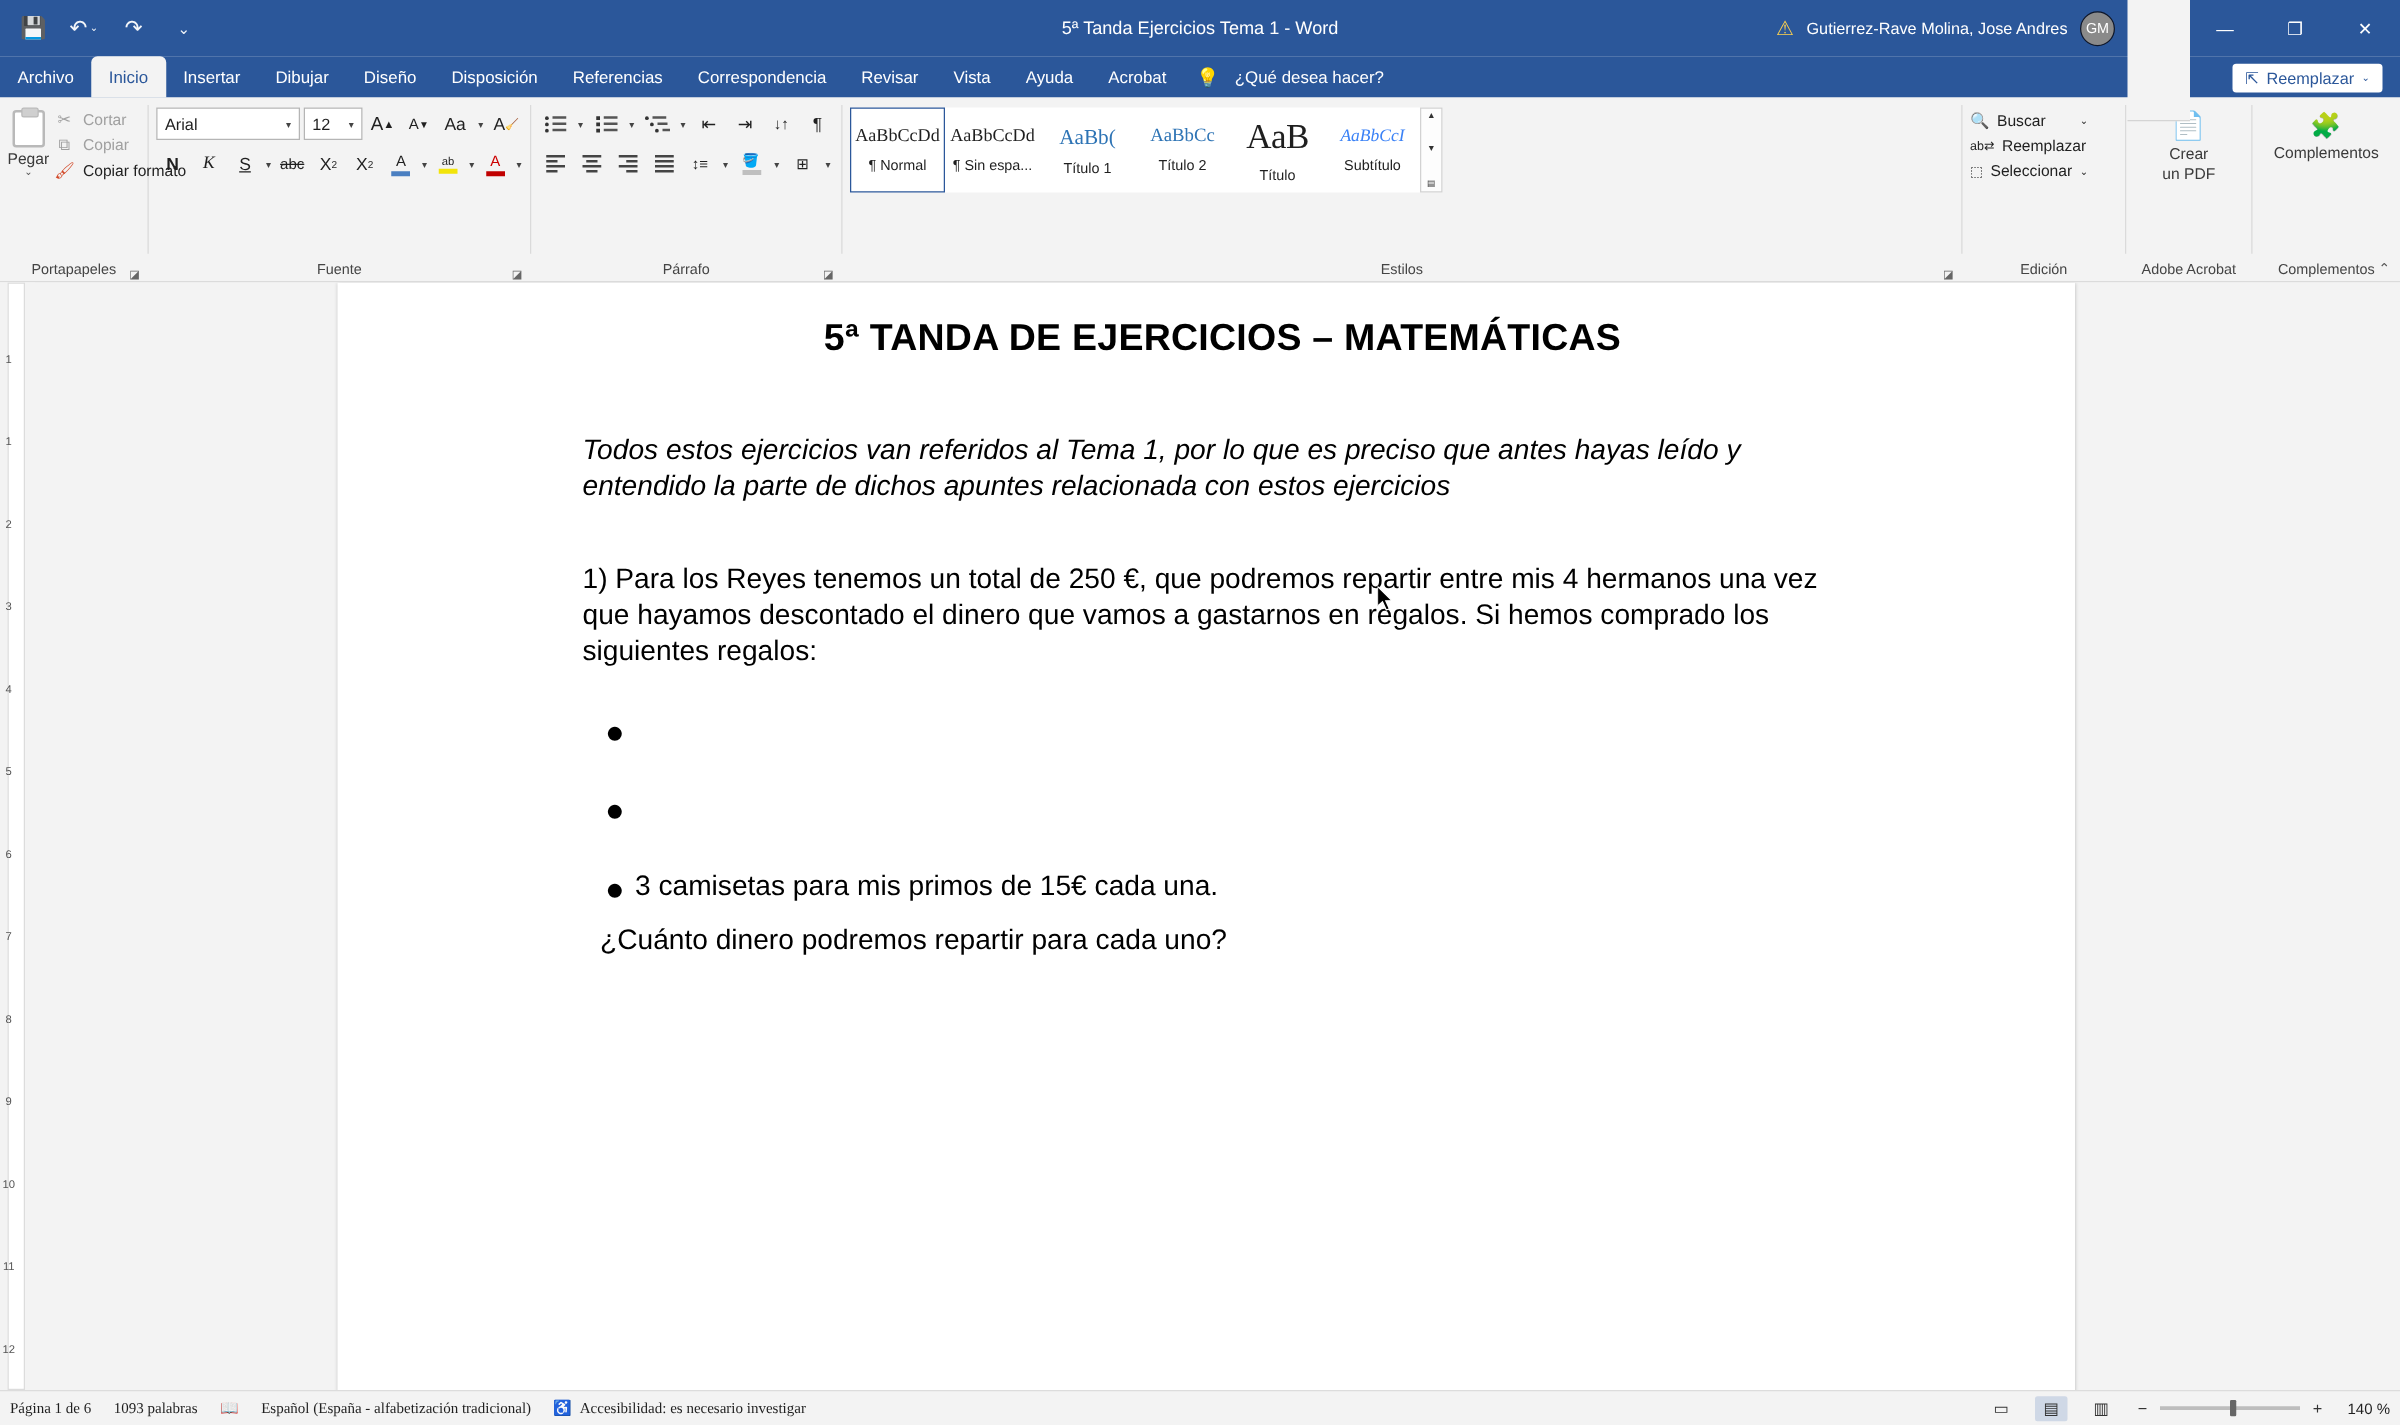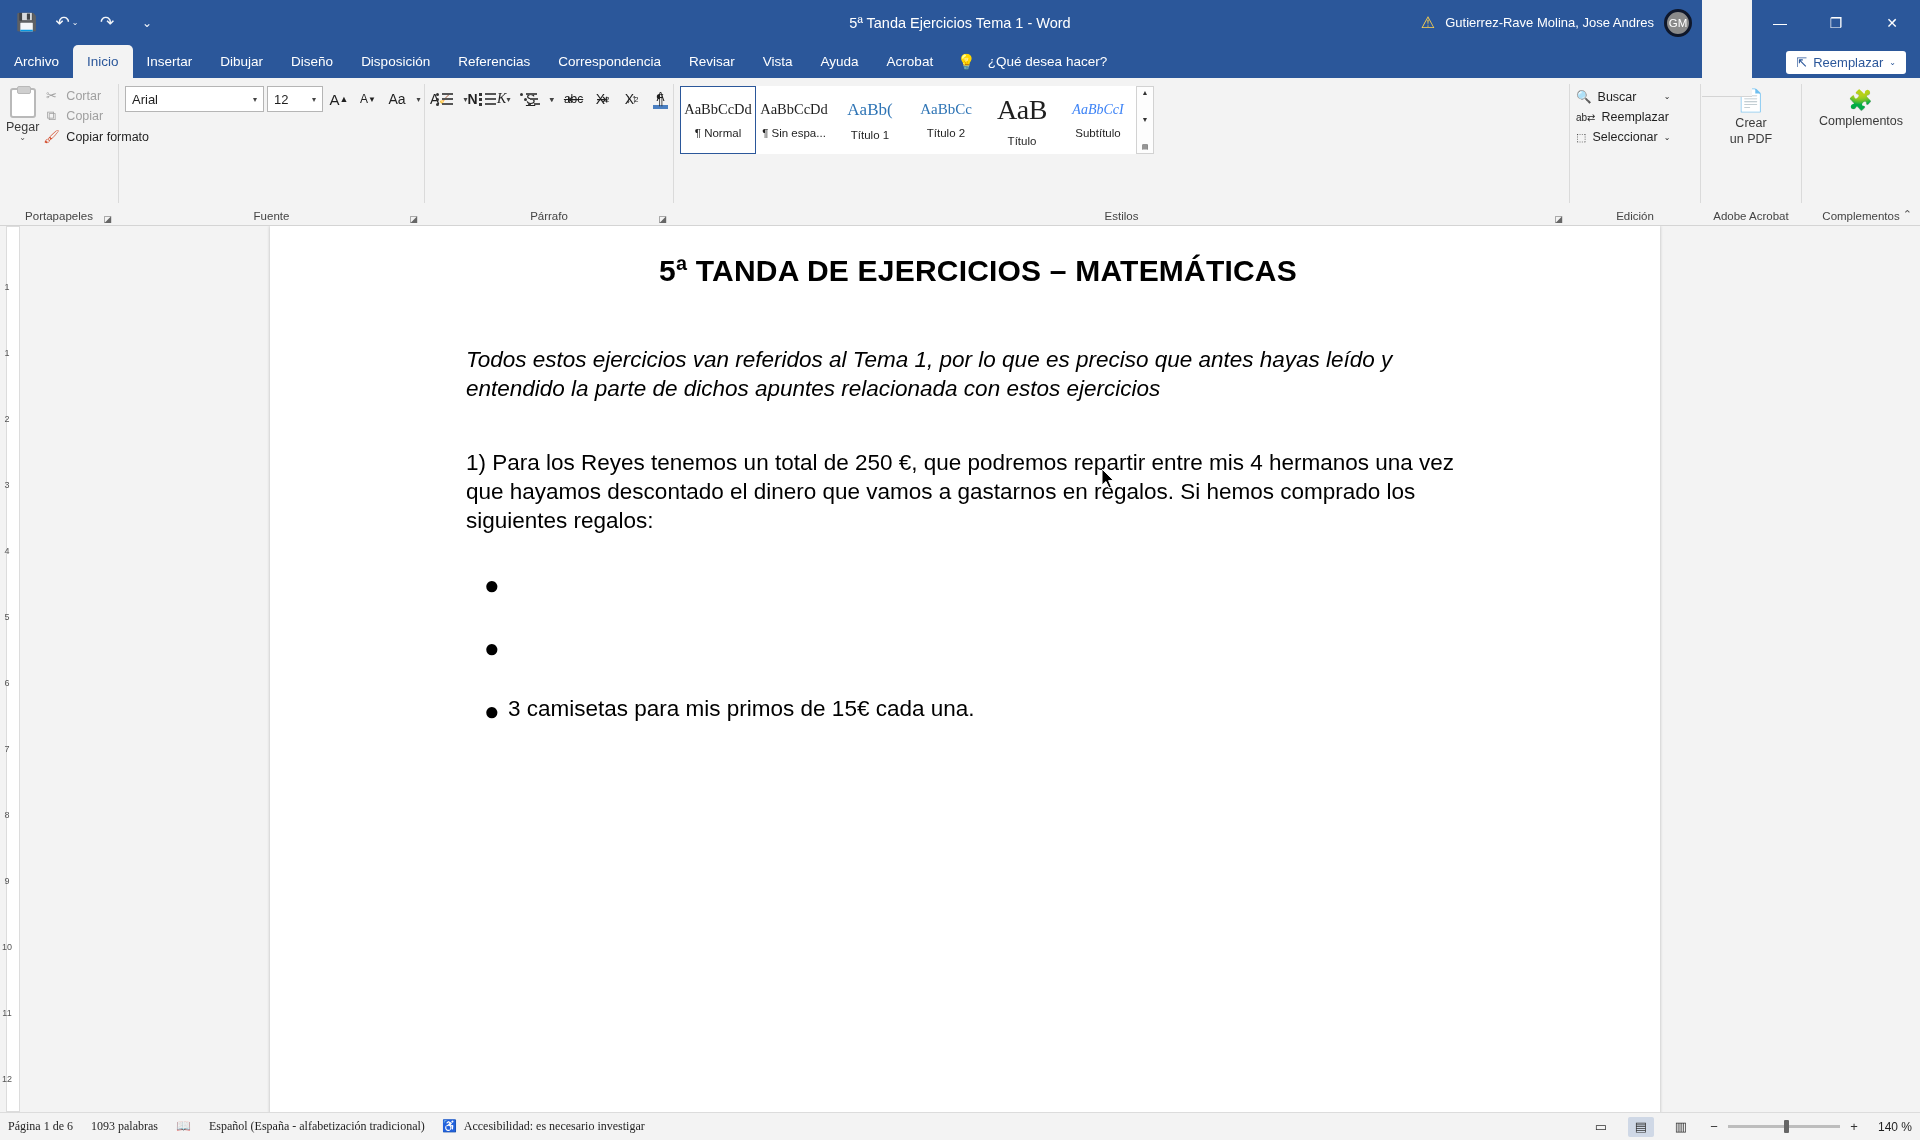--- a/index.html
+++ b/index.html
@@ -30,21 +30,21 @@
     margin-left: auto; display: flex; align-items: center; gap: 0px; padding-right: 0px;
     position: relative; z-index: 3;
   }
   .acct {
     display: flex; align-items: center; gap: 10px; font-size: 13px; padding-right: 10px;
   }
   .warn-ico { color: #ffd24d; font-size: 16px; }
   .avatar {
     width: 28px; height: 28px; border-radius: 50%; background: #8a8a8a;
     color: #fff; font-size: 11.5px; display: flex; align-items: center; justify-content: center;
-    border: 3px solid #0f172a;
+    border: 1px solid #0f172a;
   }
   .winbtn {
     width: 56px; height: 45px; display: flex; align-items: center; justify-content: center;
     font-size: 14px; color: #fff; cursor: pointer;
   }
   .winbtn.ribbon { font-size: 15px; width: 50px; }
 
   
   .tabsbar {
     height: 33px; background: #2b579a; display: flex; align-items: stretch;
@@ -100,21 +100,21 @@
   .clip-cmds { display: flex; flex-direction: column; gap: 5px; padding-left: 4px; padding-top: 4px; }
   .cmd {
     display: flex; align-items: center; gap: 7px; font-size: 12.5px; color: #a0a0a0;
     cursor: default; white-space: nowrap;
   }
   .cmd.enabled { color: #1f1f1f; cursor: pointer; }
   .cmd .ico { width: 16px; text-align: center; font-size: 13px; }
 
   
   .font { width: 305px; }
-  .font-rows { display: flex; flex-direction: row; gap: 6px; width: 100%; padding-top: 2px; }
+  .font-rows { display: flex; flex-direction: column; gap: 6px; width: 100%; padding-top: 2px; }
   .row { display: flex; align-items: center; gap: 3px; }
   .combo {
     height: 26px; background: #fff; border: 1px solid #b5b5b5; display: flex; align-items: center;
     font-size: 13px; color: #1f1f1f; padding: 0 2px 0 6px; cursor: text;
   }
   .combo .arrow { margin-left: auto; font-size: 8px; color: #444; padding: 0 4px; }
   .combo.fontname { width: 139px; }
   .combo.fontsize { width: 56px; }
   .ibtn {
     min-width: 26px; height: 26px; display: flex; align-items: center; justify-content: center;
@@ -664,20 +664,21 @@
             <span class="bull">●</span>
           </li>
           <li>
             <span class="bull">●</span>
           </li>
           <li>
             <span class="bull">●</span>
             <span>3 camisetas para mis primos de 15€ cada una.</span>
           </li>
         </ul>
+        <div class="doc-q">¿Cuánto dinero podremos repartir para cada uno?</div>
       </div>
     </div>
 
     <svg class="mouse" viewBox="0 0 14 20">
       <polygon points="0,0 0,16 4,12.5 7,19 9.5,18 6.6,11.6 11.5,11.4" fill="#000" stroke="#fff" stroke-width="1"></polygon>
     </svg>
   </div>
 </div>
 
 <div class="status">

